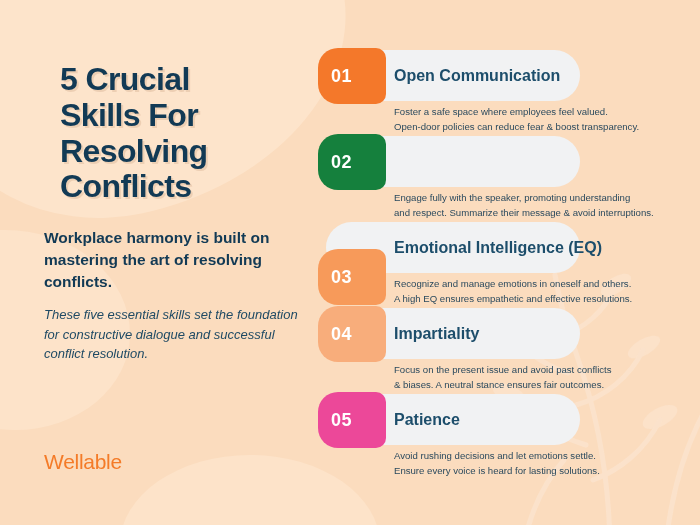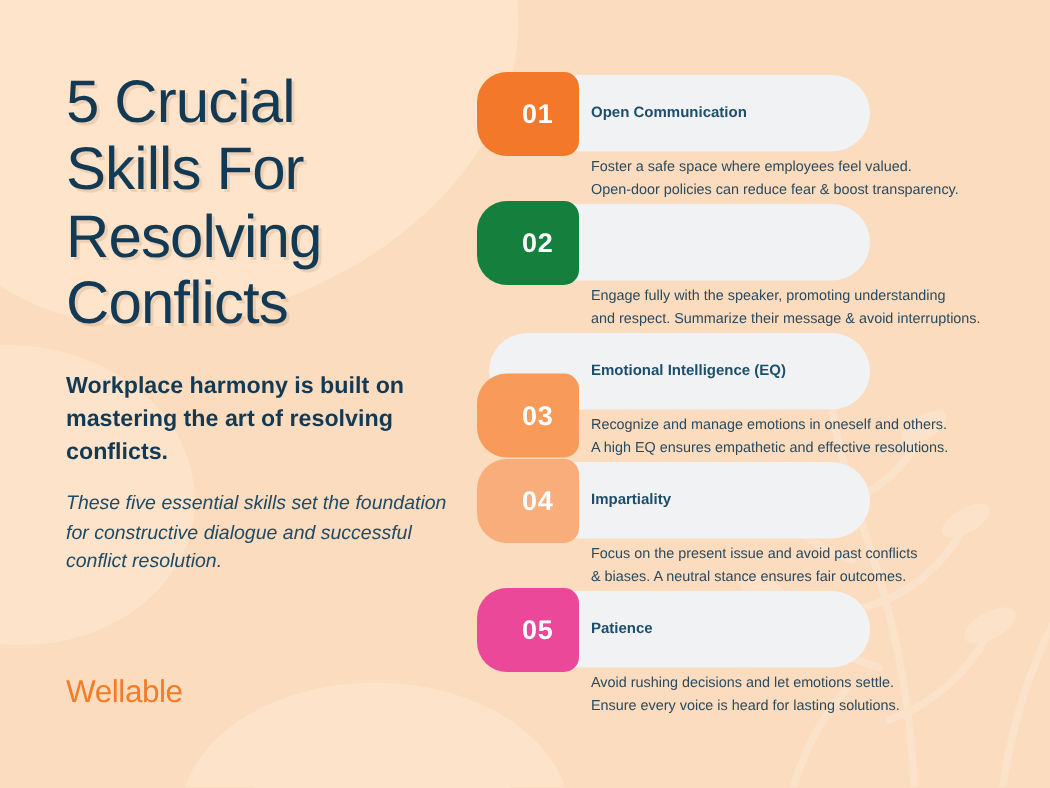--- a/index.html
+++ b/index.html
@@ -66,27 +66,27 @@
   }
 
   
   .left-col {
     position: absolute;
     left: 44px;
     top: 46px;
     width: 266px;
   }
   .headline {
-    font-size: 40px;
+    font-size: 32px;
     line-height: 1.12;
-    font-weight: normal;
+    font-weight: bold;
     color: #123a55;
     letter-spacing: -0.6px;
     text-shadow: 2px 2px 0 rgba(180, 130, 95, 0.22);
-    margin: 0;
+    margin: 16px;
   }
   .subhead {
     margin-top: 22px;
     font-size: 15.5px;
     line-height: 1.42;
     font-weight: bold;
     color: #123a55;
   }
   .italic-note {
     margin-top: 12px;
@@ -127,38 +127,38 @@
   }
   .badge {
     position: absolute;
     left: 0;
     top: -2px;
     width: 68px;
     height: 56px;
     border-radius: 20px 10px 10px 20px;
     display: flex;
     align-items: center;
-    justify-content: center;
+    justify-content: flex-start;
     box-sizing: border-box;
     padding-left: 13px;
   }
   .badge-num {
     color: #ffffff;
     font-size: 18px;
     font-weight: bold;
     letter-spacing: 0.5px;
   }
   .skill-title {
     position: absolute;
     left: 76px;
     top: 0;
     height: 51px;
     display: flex;
     align-items: center;
-    font-size: 10px;
+    font-size: 16px;
     font-weight: bold;
     color: #1d4e6b;
   }
   .skill-desc {
     position: absolute;
     left: 76px;
     top: 54px;
     width: 290px;
     font-size: 9.6px;
     line-height: 1.58;

